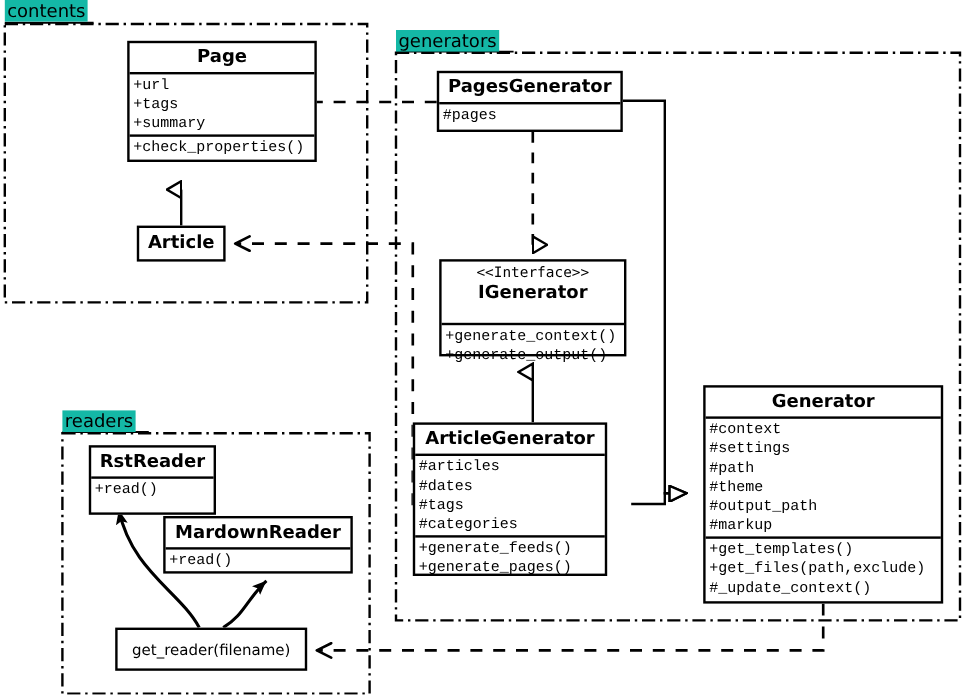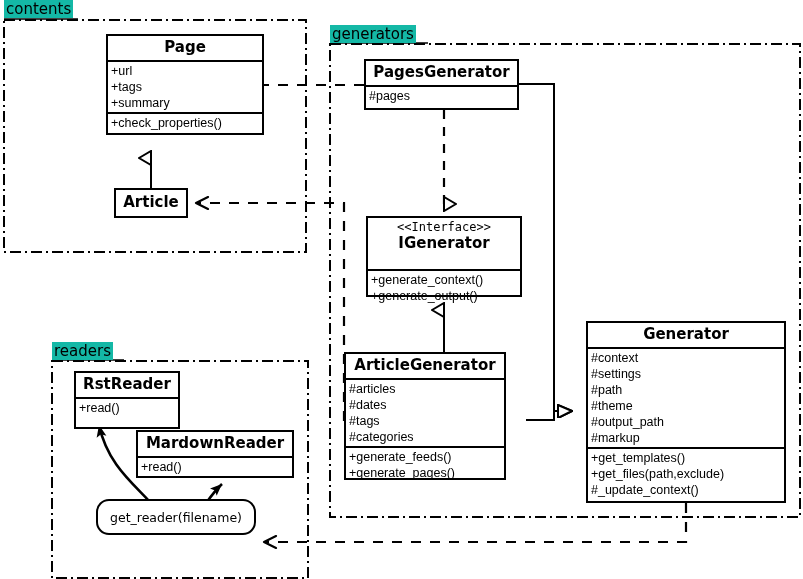--- a/index.html
+++ b/index.html
@@ -48,21 +48,21 @@
     font-size: 12px;
     text-align: center;
     line-height: 15px;
     padding-top: 2px;
     color: #000000;
   }
   .uml-divider {
     border-top: 2px solid #000000;
   }
   .uml-compartment {
-    font-family: Liberation Sans, sans-serif;
+    font-family: Liberation Mono, monospace;
     font-size: 12.5px;
     line-height: 16px;
     padding: 1px 2px 1px 3px;
     color: #000000;
     white-space: nowrap;
   }
   .uml-compartment div {
     white-space: nowrap;
   }
   
@@ -244,17 +244,17 @@
     </div>
   </div>
 
   <div class="uml-class" style="left:136px; top:430px; width:158px; height:48px;">
     <div class="uml-name">MardownReader</div>
     <div class="uml-compartment uml-divider">
       <div>+read()</div>
     </div>
   </div>
 
-  <div class="func-box" style="left:96px; top:499px; width:160px; height:36px;border-radius:13px;">
+  <div class="func-box" style="left:96px; top:523px; width:160px; height:36px;">
     <span>get_reader(filename)</span>
   </div>
 
 </div>
 
 </body></html>

